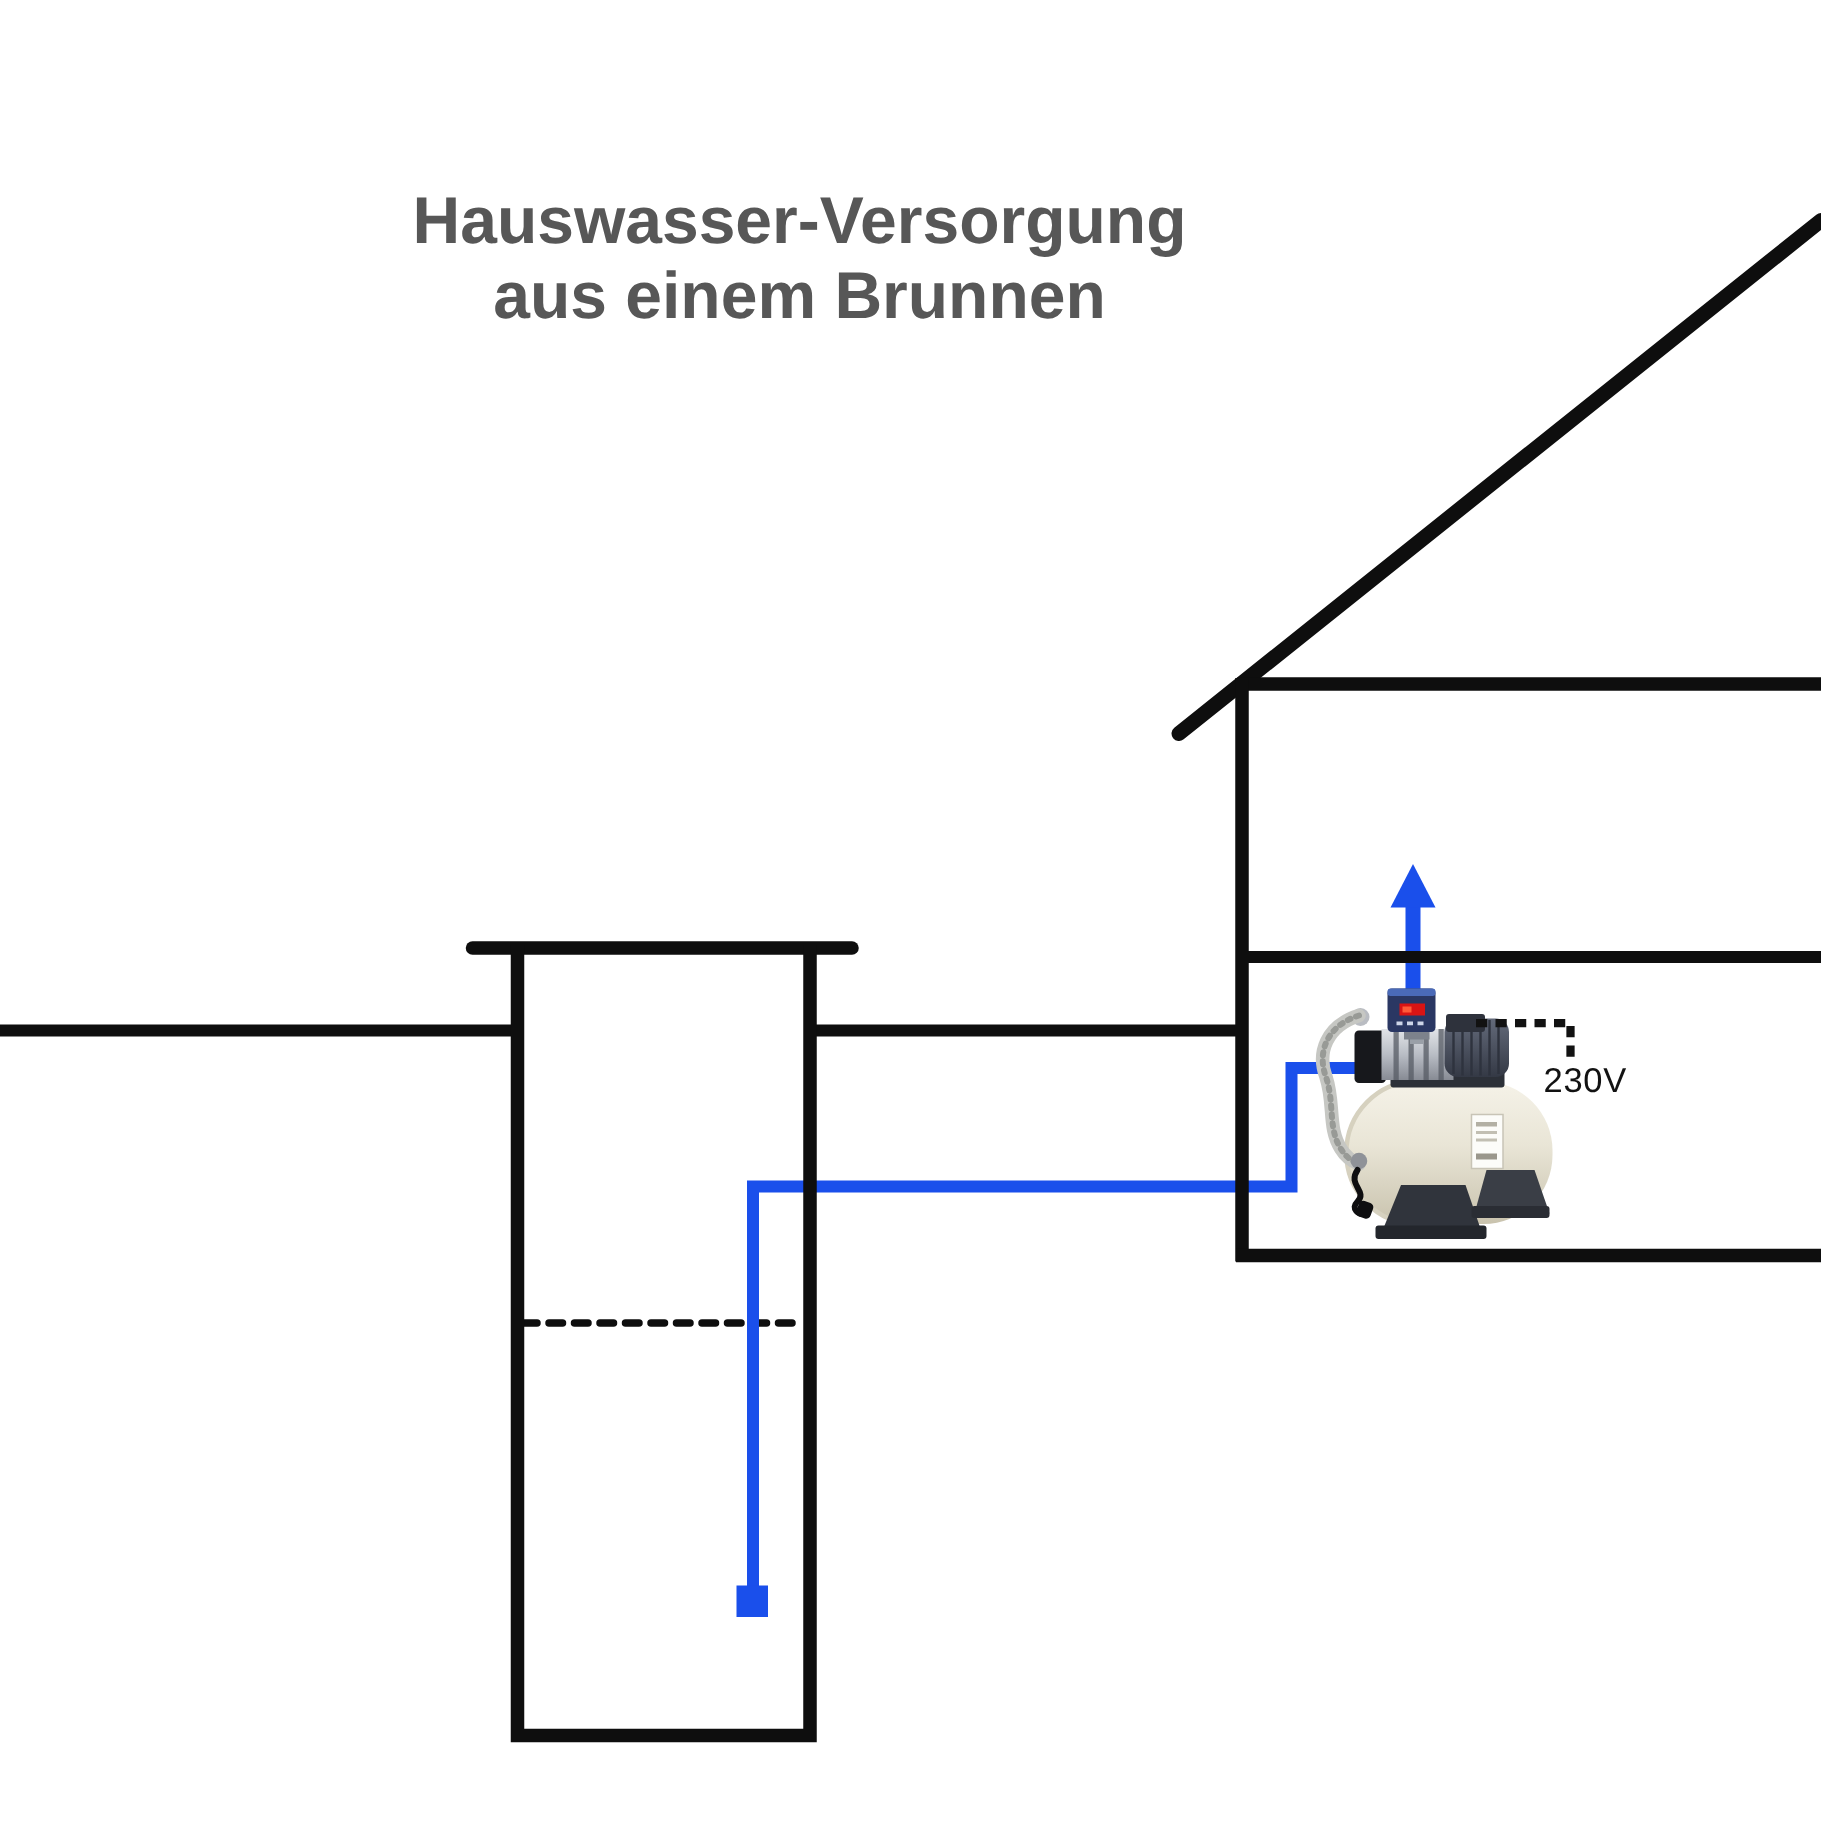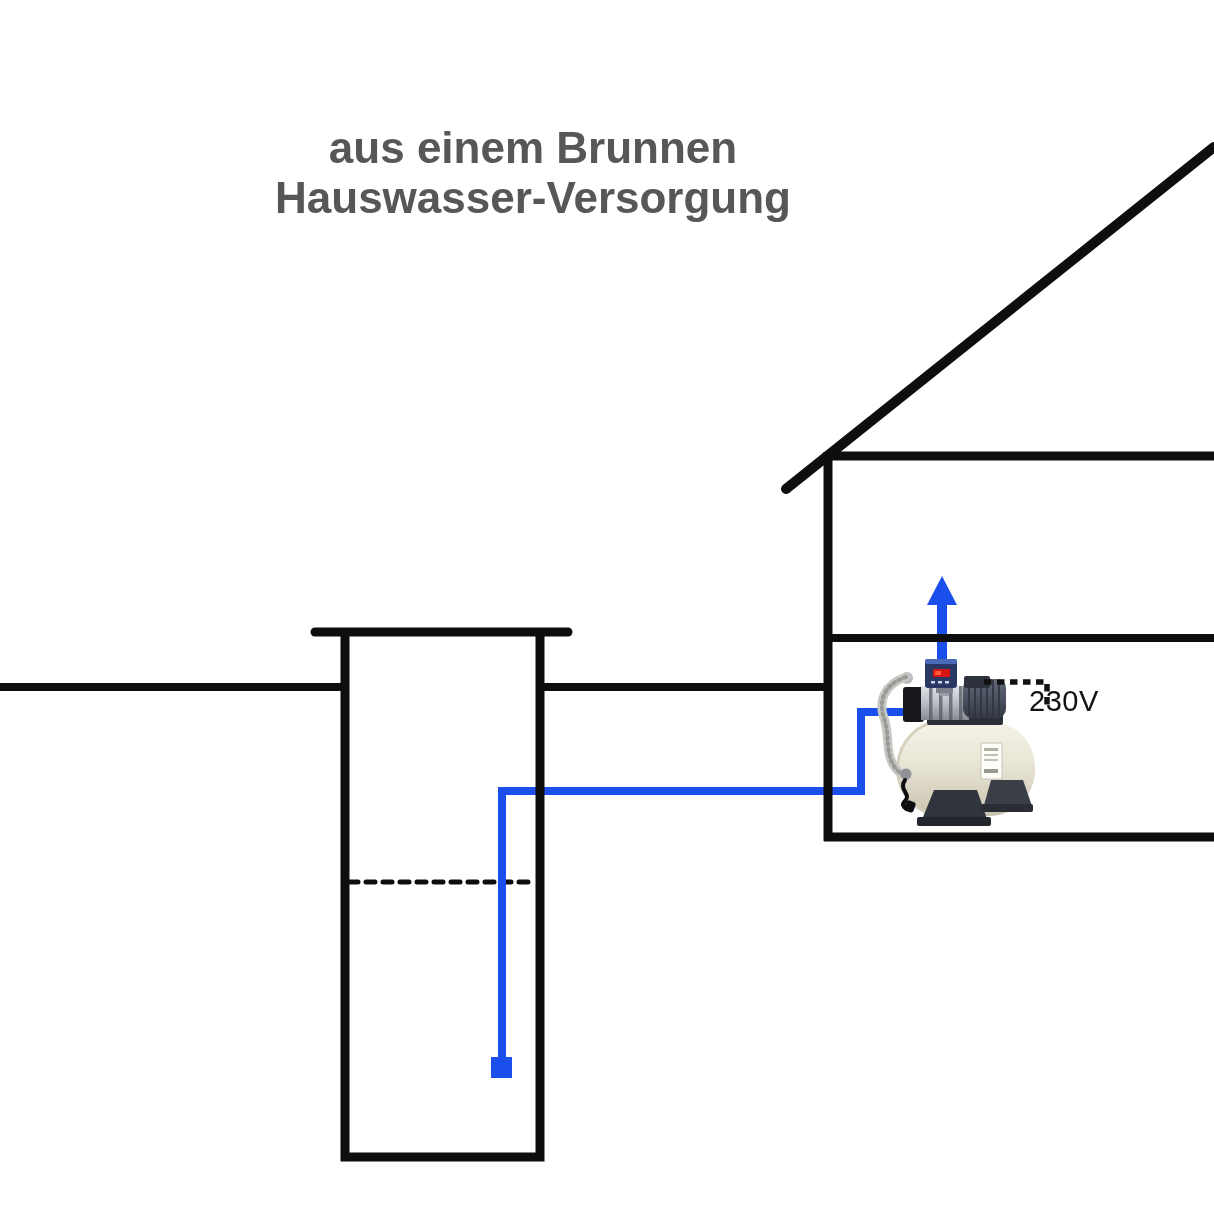--- a/index.html
+++ b/index.html
@@ -25,23 +25,23 @@
     text-align: center;
     color: #575757;
     font-weight: bold;
     font-size: 44px;
     line-height: 50px;
     letter-spacing: 0px;
   }
   .voltage-label {
     position: absolute;
     left: 1029px;
-    top: 685px;
+    top: 707px;
     width: 70px;
-    font-size: 29px;
+    font-size: 23px;
     font-weight: normal;
     color: #121212;
     letter-spacing: 0.5px;
   }
 </style>
 </head>
 <body>
 
 <div id="canvas">
 
@@ -155,19 +155,19 @@
       <circle cx="906" cy="774" r="5.5" fill="#8f9298"></circle>
 
       <path d="M 905 780 C 898 790, 912 794, 905 801 C 900 806, 906 810, 910 809" fill="none" stroke="#0e0e10" stroke-width="4" stroke-linecap="round"></path>
       <rect x="905" y="801" width="10" height="11" rx="3" fill="#0e0e10" transform="rotate(20 910 806)"></rect>
     </g>
 
     <path d="M 984 682 H 1047 V 710" fill="none" stroke="#121212" stroke-width="5.5" stroke-dasharray="7.5 5.5"></path>
   </svg>
 
   <div class="title-block">
+    <div>Hauswasser-Versorgung</div>
     <div>aus einem Brunnen</div>
-    <div>Hauswasser-Versorgung</div>
   </div>
 
   <div class="voltage-label">230V</div>
 
 </div>
 
 </body></html>

